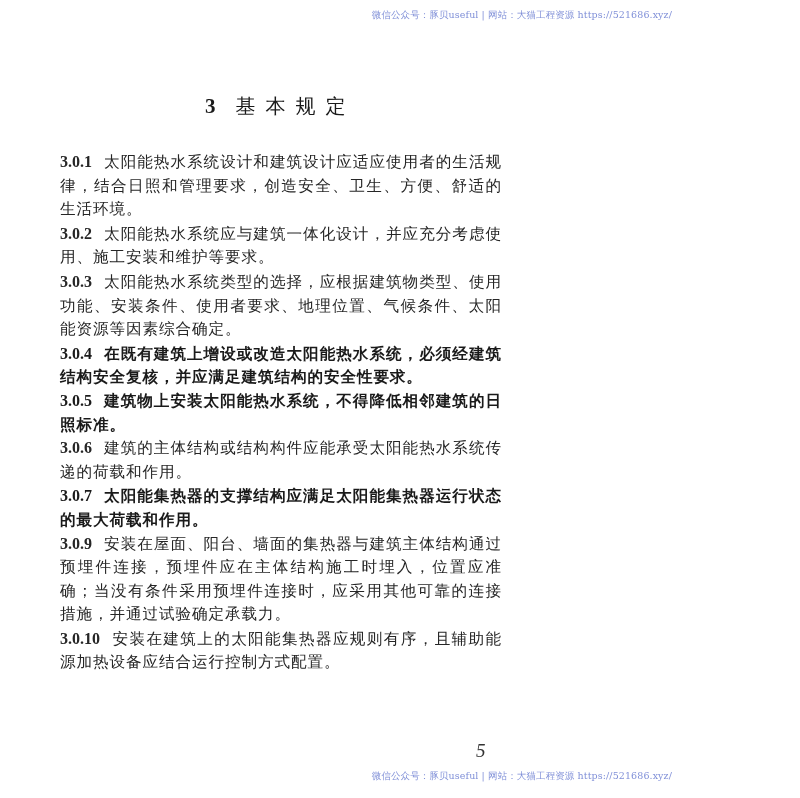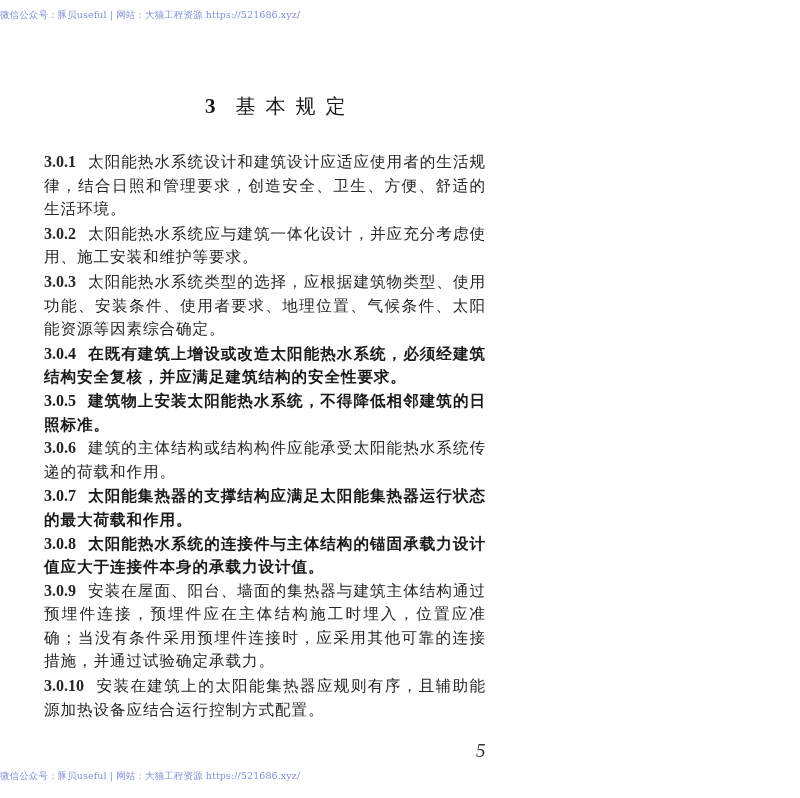--- a/index.html
+++ b/index.html
@@ -12,21 +12,21 @@
     height: 798px;
     position: relative;
     overflow: hidden;
     font-family: "DejaVu Serif", "Liberation Serif", serif;
     color: #222;
   }
   .watermark {
     position: absolute;
     left: 0;
     width: 672px;
-    text-align: left;
+    text-align: right;
     font-size: 9.5px;
     color: #8090d8;
     font-family: "DejaVu Serif", "Liberation Serif", serif;
     letter-spacing: 0.1px;
     white-space: nowrap;
   }
   .watermark.top { top: 9px; }
   .watermark.bottom { top: 770px; }
 
   .chapter-title {
@@ -43,21 +43,21 @@
     font-size: 21px;
     margin-right: 20px;
   }
   .chapter-title .text {
     letter-spacing: 10px;
   }
 
   .content {
     position: absolute;
     top: 150px;
-    left: 44px;
+    left: 60px;
     width: 442px;
   }
   .clause {
     font-size: 15.6px;
     line-height: 23.6px;
     text-align: justify;
     text-align-last: left;
     letter-spacing: 0.9px;
     color: #262626;
   }
@@ -104,23 +104,20 @@
   </p>
   <p class="clause bold" style="margin:0">
     <span class="cnum">3.0.5</span><span>建筑物上安装太阳能热水系统，不得降低相邻建筑的日照标准。</span>
   </p>
   <p class="clause" style="margin:0">
     <span class="cnum">3.0.6</span><span>建筑的主体结构或结构构件应能承受太阳能热水系统传递的荷载和作用。</span>
   </p>
   <p class="clause bold" style="margin:0">
     <span class="cnum">3.0.7</span><span>太阳能集热器的支撑结构应满足太阳能集热器运行状态的最大荷载和作用。</span>
   </p>
-  <p class="clause bold" style="margin:0">
-    <span class="cnum">3.0.8</span><span>太阳能热水系统的连接件与主体结构的锚固承载力设计值应大于连接件本身的承载力设计值。</span>
-  </p>
   <p class="clause" style="margin:0">
     <span class="cnum">3.0.9</span><span>安装在屋面、阳台、墙面的集热器与建筑主体结构通过预埋件连接，预埋件应在主体结构施工时埋入，位置应准确；当没有条件采用预埋件连接时，应采用其他可靠的连接措施，并通过试验确定承载力。</span>
   </p>
   <p class="clause" style="margin:0">
     <span class="cnum">3.0.10</span><span>安装在建筑上的太阳能集热器应规则有序，且辅助能源加热设备应结合运行控制方式配置。</span>
   </p>
 </div>
 
 <div class="page-number">5</div>
 

